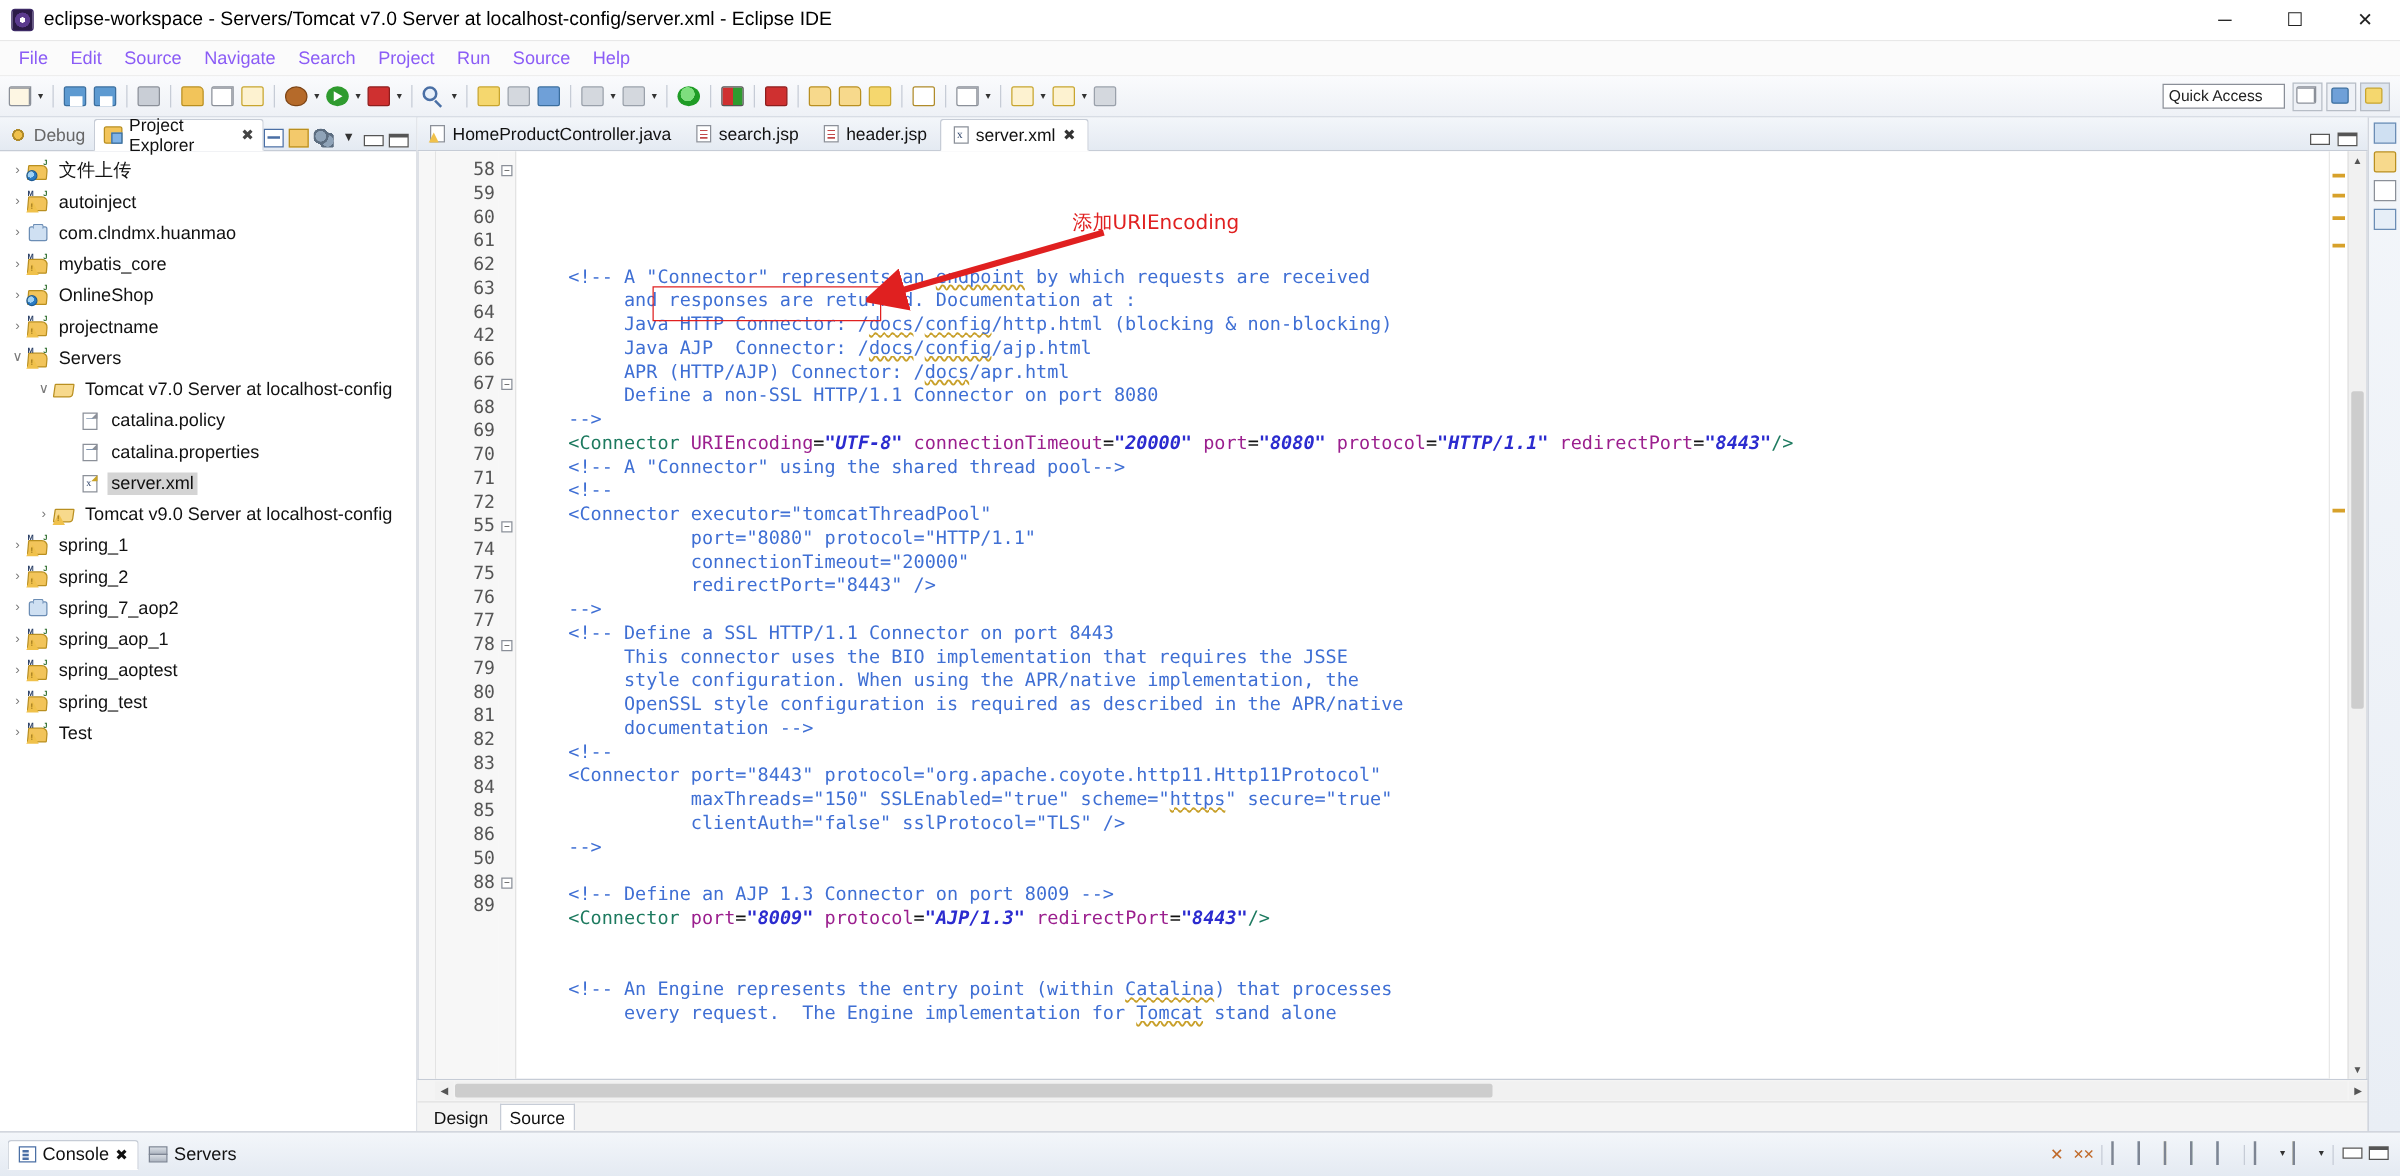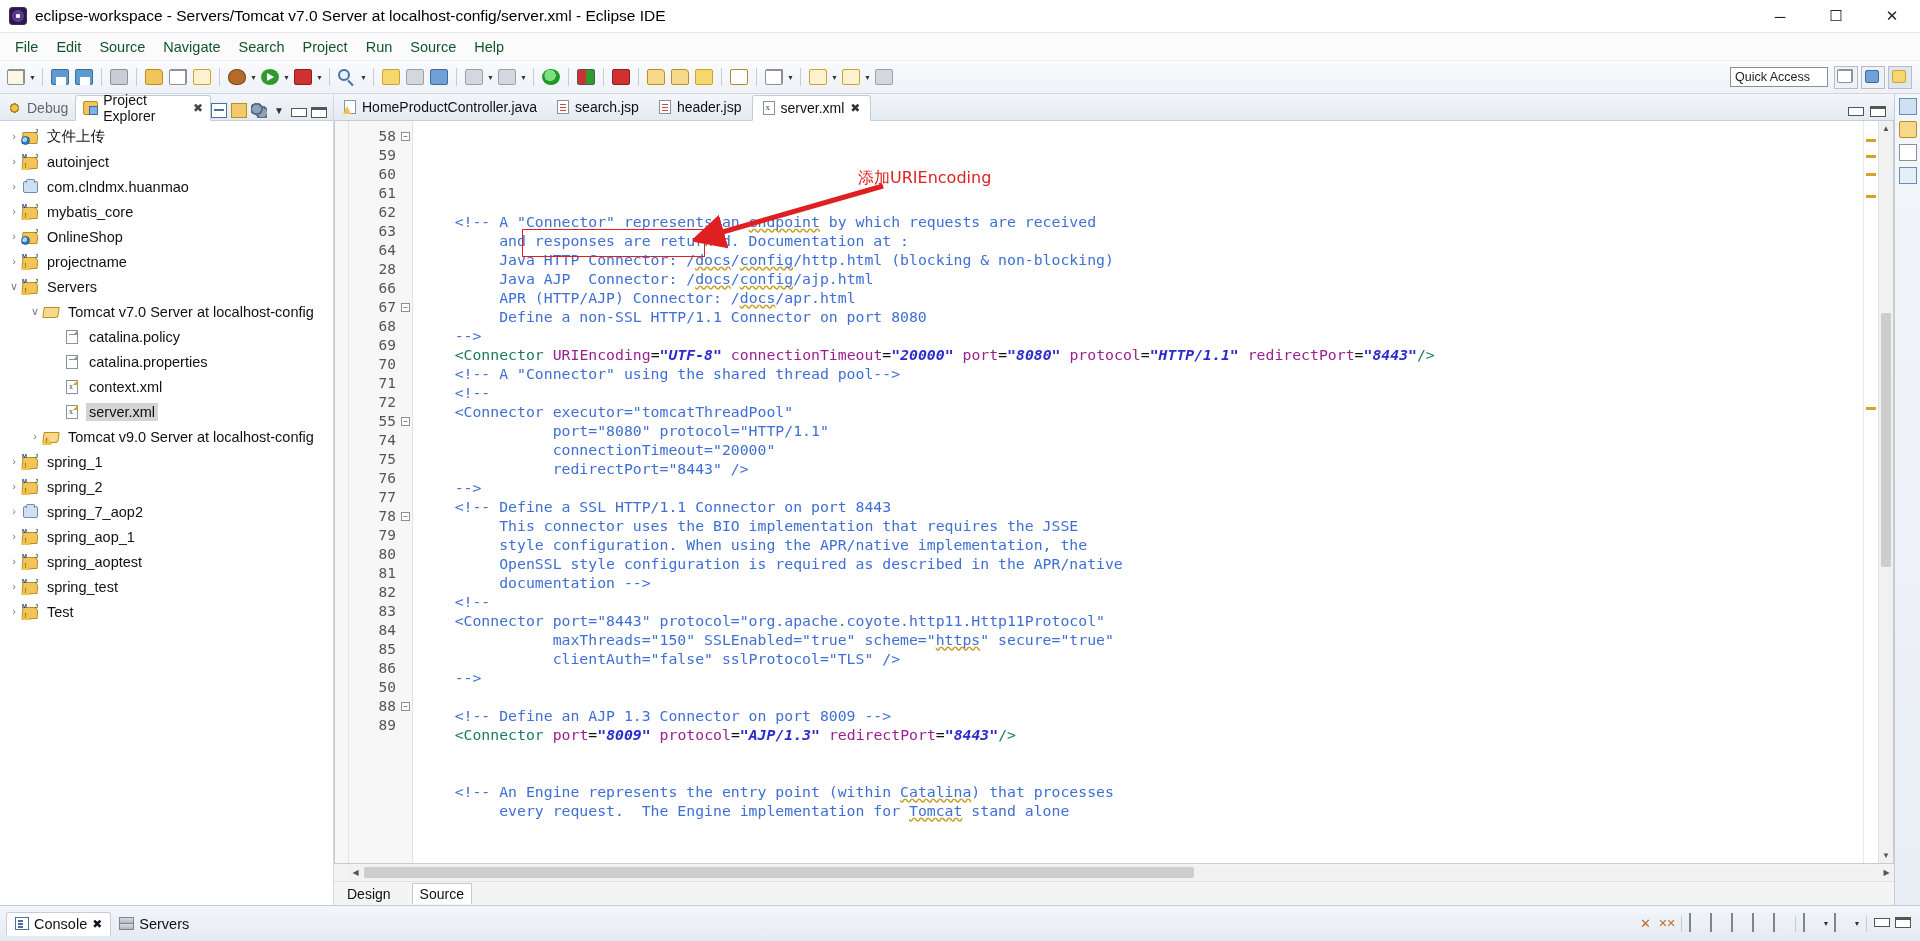--- a/index.html
+++ b/index.html
@@ -43,21 +43,21 @@
 
   
   .menubar {
     height: 28px; flex: 0 0 28px;
     background: #fbfbfb;
     display: flex; align-items: center;
     padding-left: 6px;
     border-bottom: 1px solid #eee;
   }
   .menu-item {
-    padding: 3px 9px; font-size: 14.5px; color: #14532d; cursor: default;
+    padding: 3px 9px; font-size: 14.5px; color: #8b5cf6; cursor: default;
     white-space: nowrap;
   }
 
   
   .toolbar {
     height: 33px; flex: 0 0 33px;
     background: linear-gradient(180deg,#fafbfd 0%, #eef1f6 100%);
     border-bottom: 1px solid #cfd6e0;
     display: flex; align-items: center;
     padding: 0 4px; gap: 0px;
@@ -308,21 +308,21 @@
   .ruler-col { width: 15px; flex: 0 0 15px; background: #fff; border-left: 1px solid #e8e8e8; position: relative; }
   .ruler-mark { position: absolute; left: 2px; right: 2px; height: 3px; }
 
   .hscroll-row { height: 17px; flex: 0 0 17px; background: #f4f4f4; display: flex; align-items: center; }
   .hscroll { flex: 1 1 auto; height: 15px; background: #f1f1f1; position: relative; margin: 0 1px; }
   .hthumb { position: absolute; top: 2px; bottom: 2px; background: #cdcdcd; border-radius: 2px; }
   .hs-arrow { width: 15px; height: 15px; display:flex; align-items:center; justify-content:center; font-size:8px; color:#555; background:#f1f1f1;}
 
   .design-source {
     height: 24px; flex: 0 0 24px; display: flex; align-items: center;
-    background: #f4f4f4; padding-left: 6px; gap: 14px;
+    background: #f4f4f4; padding-left: 6px; gap: 2px;
     border-top: 1px solid #e0e0e0;
     text-align: right;
   }
   .ds-tab { font-size: 14px; padding: 2px 7px; color: #111; }
   .ds-tab.active { background: #fff; border: 1px solid #c6ccd6; border-bottom: none; }
 
   
   .bottom-panel {
     height: 36px; flex: 0 0 36px;
     background: linear-gradient(180deg,#f3f6fa 0%,#e4eaf2 100%);
@@ -632,28 +632,20 @@
           <div class="trow">
             <div style="width: 48px; flex: 0 0 48px;"></div>
             <div class="tarrow"></div>
             <div class="ticon">
               <span class="ic-file">
                 <span class="lines"></span>
               </span>
             </div>
             <div class="tlabel">catalina.properties</div>
           </div>
-          <div class="trow">
-            <div style="width: 48px; flex: 0 0 48px;"></div>
-            <div class="tarrow"></div>
-            <div class="ticon">
-              <span class="ic-xml"></span>
-            </div>
-            <div class="tlabel">context.xml</div>
-          </div>
           <div class="trow selected">
             <div style="width: 48px; flex: 0 0 48px;"></div>
             <div class="tarrow"></div>
             <div class="ticon">
               <span class="ic-xml"></span>
             </div>
             <div class="tlabel">server.xml</div>
           </div>
           <div class="trow">
             <div style="width: 27px; flex: 0 0 27px;"></div>
@@ -769,21 +761,21 @@
       <div class="editor-body">
         <div class="gutter-left"></div>
         <div class="linenos">
             <div class="ln">58</div>
             <div class="ln">59</div>
             <div class="ln">60</div>
             <div class="ln">61</div>
             <div class="ln">62</div>
             <div class="ln">63</div>
             <div class="ln">64</div>
-            <div class="ln">28</div>
+            <div class="ln">42</div>
             <div class="ln">66</div>
             <div class="ln">67</div>
             <div class="ln">68</div>
             <div class="ln">69</div>
             <div class="ln">70</div>
             <div class="ln">71</div>
             <div class="ln">72</div>
             <div class="ln">55</div>
             <div class="ln">74</div>
             <div class="ln">75</div>

